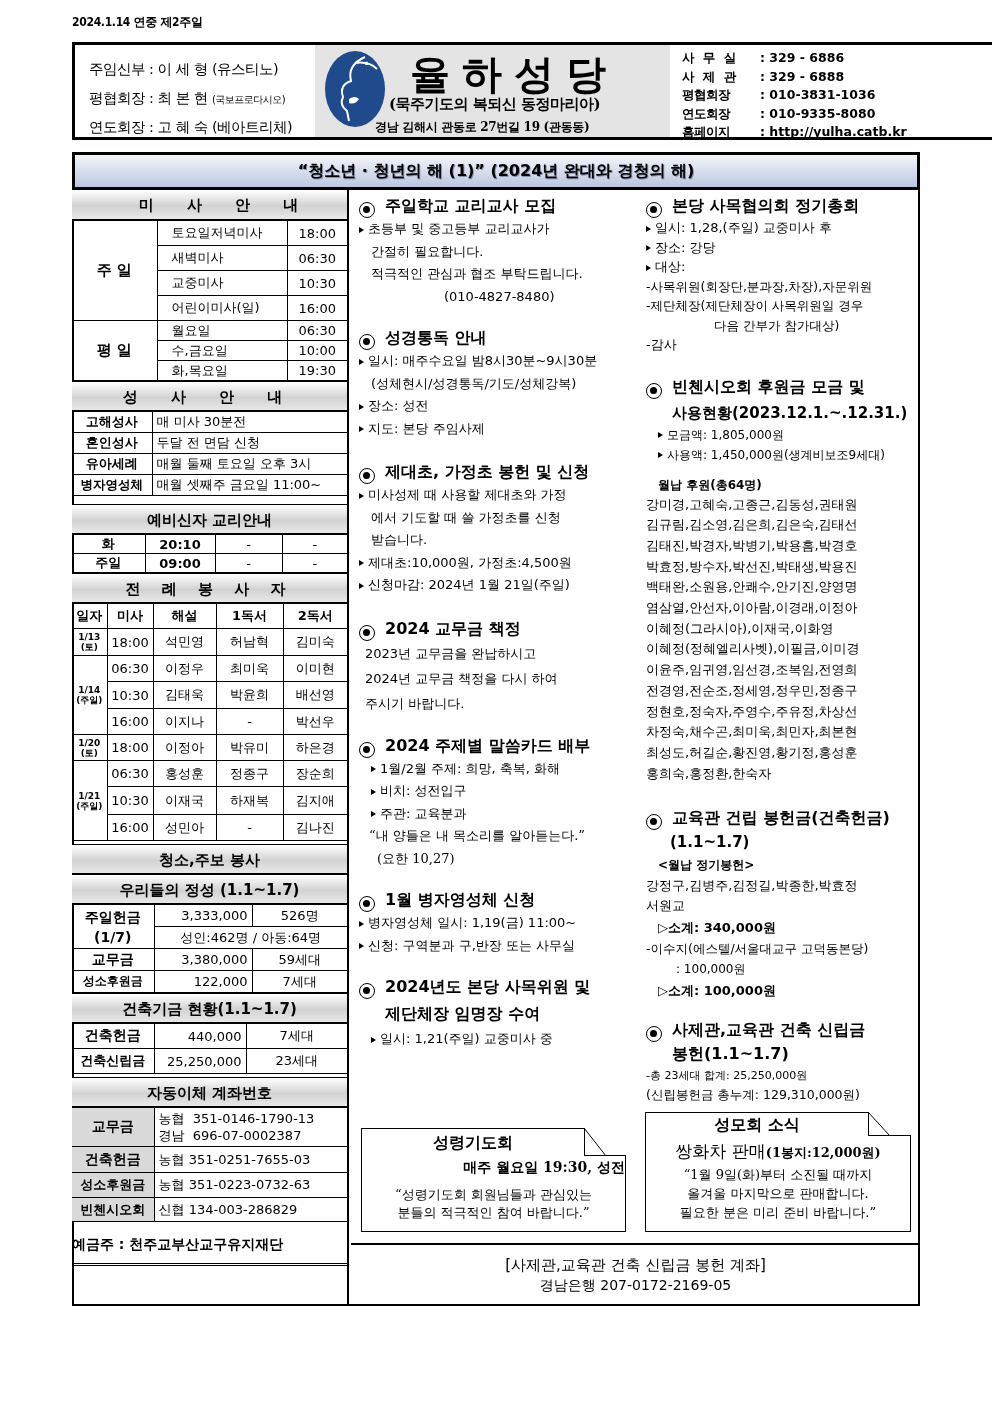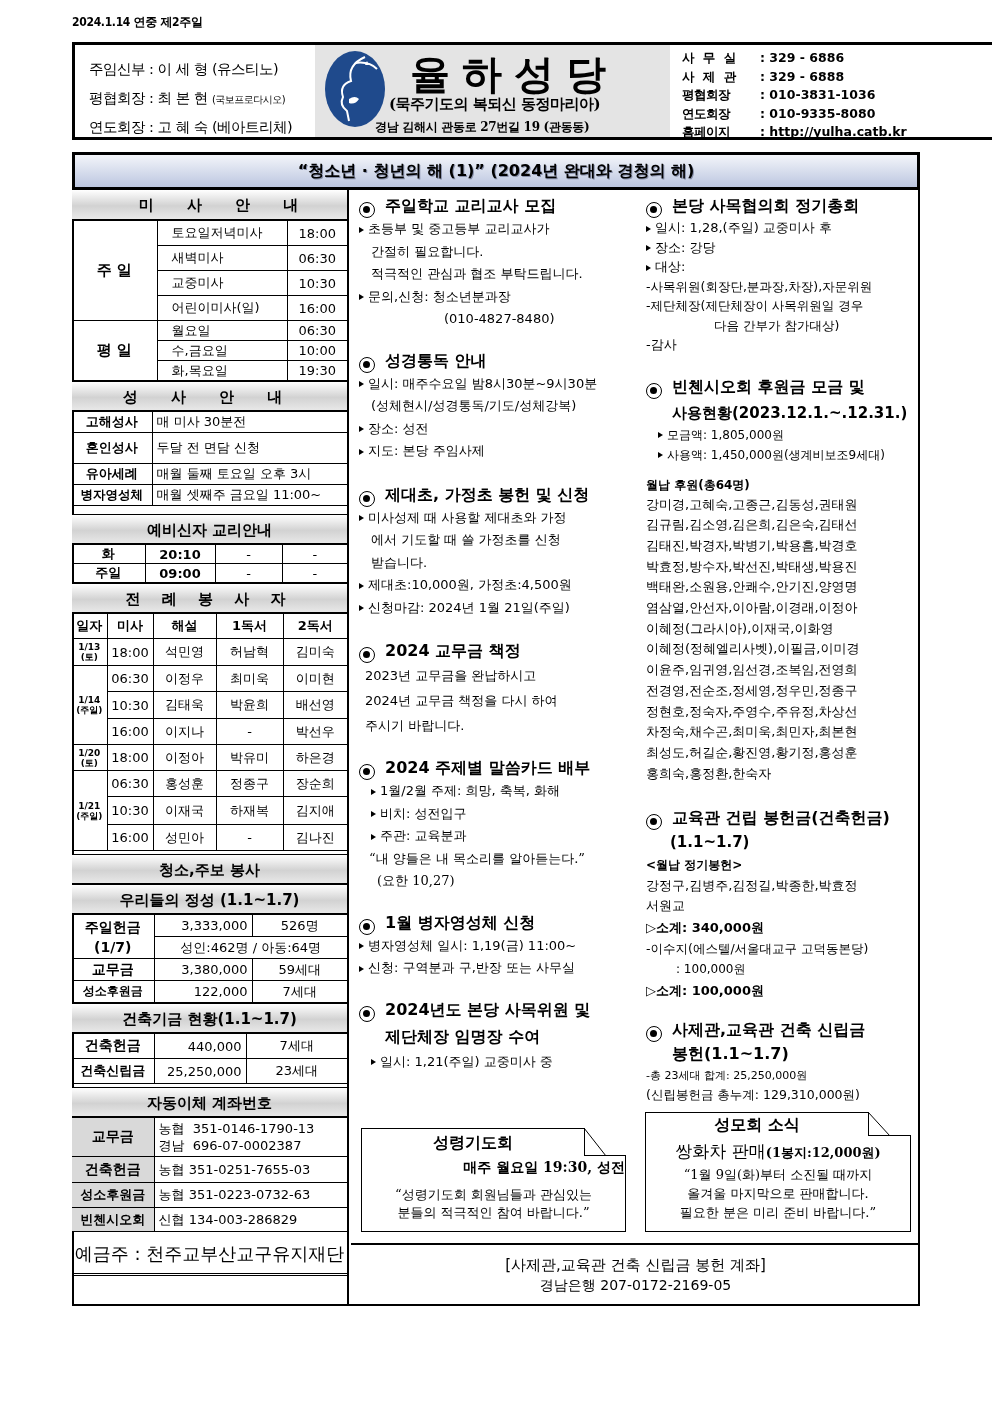--- a/index.html
+++ b/index.html
@@ -47,21 +47,21 @@
   .tbl-wrap table tr td:last-child { border-right: 0; }
 
   
   .notice { position: relative; }
   .n-title { font-size: 16px; font-weight: bold; display: flex; align-items: flex-end; line-height: 24px; }
   .n-title .bul { width: 16px; height: 16px; border: 1.5px solid #000; border-radius: 50%; margin: 4px 10px 0 0; position: relative; flex: none; }
   .n-title .bul::after { content: ""; position: absolute; left: 3px; top: 3px; width: 7px; height: 7px; background: #000; border-radius: 50%; }
   .n-line { font-size: 13px; line-height: 22.5px; white-space: nowrap; }
   .n-line .tri { display: inline-block; width: 0; height: 0; border-left: 5px solid #000; border-top: 3.5px solid transparent; border-bottom: 3.5px solid transparent; margin-right: 4px; vertical-align: middle; }
   .indent { padding-left: 12px; }
-  .bold { font-weight: bold; }
+  .bold { font-weight: bold; margin-left: 12px; }
   .serif { font-family: "DejaVu Serif", serif; }
 
   .tab-box { position: absolute; border: 1px solid #000; background: #fff; }
   .tab-box .tab { position: absolute; left: -1px; top: -28px; height: 28px; border: 1px solid #000; border-bottom: 0; background: #fff; text-align: center; line-height: 27px; font-weight: bold; font-size: 16px; }
   .tab-box .diag { position: absolute; top: -28px; height: 28px; }
 
   .account-box { position: absolute; left: 351px; top: 1243px; width: 569px; height: 63px; border-top: 2px solid #000; text-align: center; font-size: 14px; padding-top: 10px; line-height: 20px; }
 </style>
 </head>
 <body>
@@ -163,21 +163,21 @@
   <div class="sec-head"><span class="sp">성 사 안 내</span></div>
   <div class="tbl-wrap">
     <table>
       <tbody>
           <tr>
             <td class="c b" style="width:80px;height:21px">고해성사</td>
             <td style="height:21px">매 미사 30분전</td>
           </tr>
       <tr>
             <td class="c b" style="height:21px">혼인성사</td>
-            <td style="height:31px">두달 전 면담 신청</td>
+            <td style="height:21px">두달 전 면담 신청</td>
           </tr>
       <tr>
             <td class="c b" style="height:21px">유아세례</td>
             <td style="height:21px">매월 둘째 토요일 오후 3시</td>
           </tr>
       <tr>
             <td class="c b" style="height:21px;font-size:12.5px">병자영성체</td>
             <td style="height:21px">매월 셋째주 금요일 11:00~</td>
           </tr>
     </tbody>
@@ -337,33 +337,32 @@
             <td class="c b gray" style="height:25px;font-size:13px;padding:0">성소후원금</td>
             <td>농협 351-0223-0732-63</td>
           </tr>
       <tr>
             <td class="c b gray" style="height:24px;font-size:13px;padding:0">빈첸시오회</td>
             <td>신협 134-003-286829</td>
           </tr>
     </tbody>
       </table>
   </div>
-  <div style="height:44px;line-height:44px;text-align:center;font-weight:normal;font-size:18px;border-bottom:3px double #000">예금주 : 천주교부산교구유지재단</div>
+  <div style="height:44px;line-height:44px;font-weight:bold;font-size:14px;border-bottom:3px double #000">예금주 : 천주교부산교구유지재단</div>
 </div>
 
 <div class="col-mid">
   <div class="notice" style="padding:4px 0 0 8px">
     <div class="n-title">
         <span class="bul"></span>
         <span>주일학교 교리교사 모집</span>
       </div>
     <div class="n-line"><span class="tri"></span><span>초등부 및 중고등부 교리교사가</span></div>
     <div class="n-line indent">간절히 필요합니다.</div>
     <div class="n-line indent">적극적인 관심과 협조 부탁드립니다.</div>
-    <div class="n-line"><span class="tri"></span><span>문의,신청: 청소년분과장</span></div>
     <div class="n-line" style="padding-left:85px">(010-4827-8480)</div>
   </div>
 
   <div class="notice" style="padding:18px 0 0 8px">
     <div class="n-title">
         <span class="bul"></span>
         <span>성경통독 안내</span>
       </div>
     <div class="n-line"><span class="tri"></span><span>일시: 매주수요일 밤8시30분~9시30분</span></div>
     <div class="n-line indent">(성체현시/성경통독/기도/성체강복)</div>

